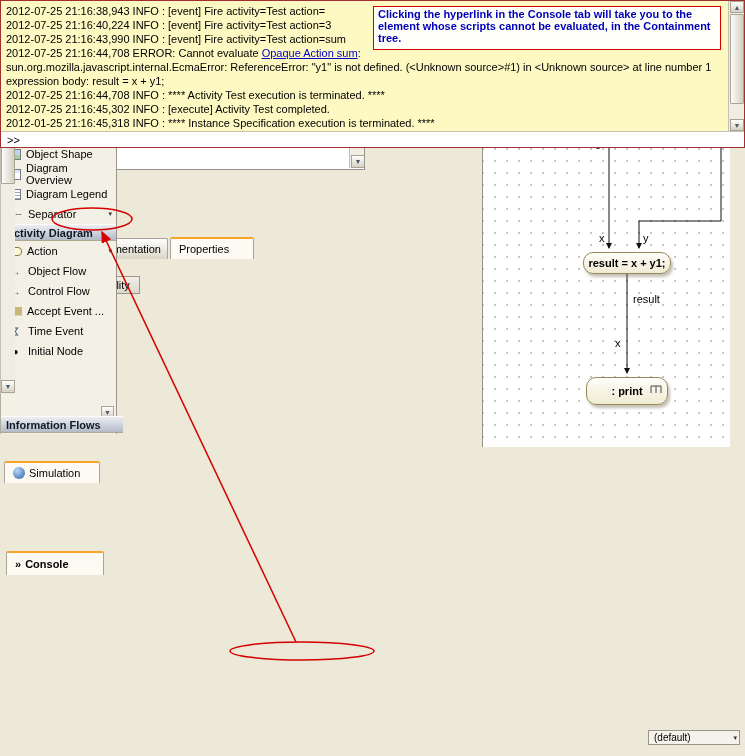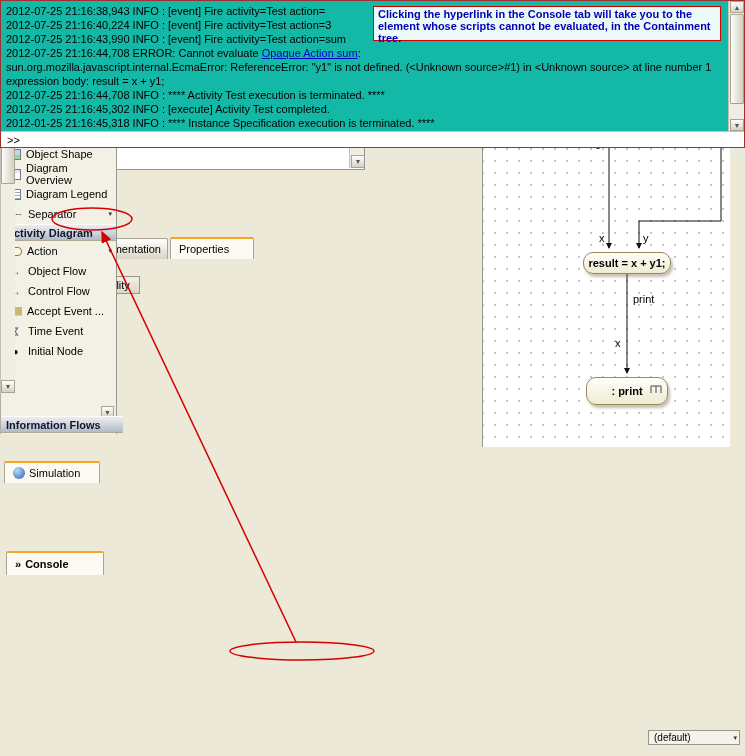--- a/index.html
+++ b/index.html
@@ -407,21 +407,21 @@
       <span>: print</span>
       <span style="position:absolute;right:5px;top:6px">
         <svg width="12" height="9" viewBox="0 0 12 9">
             <path d="M1 1v7M6 1v7M11 1v7M1 1h10" stroke="#444" stroke-width="1" fill="none"></path>
           </svg>
       </span>
     </div>
     <span class="elabel" style="left:112px;top:86px">c</span>
     <span class="elabel" style="left:116px;top:179px">x</span>
     <span class="elabel" style="left:160px;top:179px">y</span>
-    <span class="elabel" style="left:150px;top:240px">print</span>
+    <span class="elabel" style="left:150px;top:240px">result</span>
     <span class="elabel" style="left:132px;top:284px">x</span>
   </div>
   <div class="r sb" style="left:730;top:53;width:15px;height:394px">
     <span class="sbtn" style="left:0;top:0;width:14px;height:13px">▲</span>
     <span class="sbtn" style="left:0;top:380px;width:14px;height:13px">▼</span>
     <span class="sthumb" style="left:0;top:14px;width:14px;height:170px"></span>
   </div>
   <div class="r sb" style="left:482;top:447;width:263px;height:14px;border-top:1px solid #c5c1b2;border-left:none">
     <span class="sbtn" style="left:0;top:0;width:13px;height:13px">◀</span>
     <span class="sbtn" style="left:233px;top:0;width:13px;height:13px">▶</span>
@@ -466,35 +466,35 @@
   <div class="r tbar" style="left:0;top:574;width:745px;height:25px;border-top:none">
     <span class="tb">
         <span class="eraser"></span>
       </span>
     <span class="tb">
         <span class="infoc">i</span>
       </span>
     <span class="tb">⊞</span>
   </div>
 
-  <div class="r" style="left:0;top:599;width:745px;height:148px;background:#14b8a6;border:1px solid #a03030">
+  <div class="r" style="left:0;top:599;width:745px;height:148px;background:#fef9c3;border:1px solid #a03030">
     <div class="r" style="left:5px;top:3px">
       <div class="cline">2012-07-25 21:16:38,943 INFO : [event] Fire activity=Test action=</div>
       <div class="cline">2012-07-25 21:16:40,224 INFO : [event] Fire activity=Test action=3</div>
       <div class="cline">2012-07-25 21:16:43,990 INFO : [event] Fire activity=Test action=sum</div>
       <div class="cline">
         <span>2012-07-25 21:16:44,708 ERROR: Cannot evaluate </span><span class="clink">Opaque Action sum</span><span>:</span>
       </div>
       <div class="cline">sun.org.mozilla.javascript.internal.EcmaError: ReferenceError: "y1" is not defined. (&lt;Unknown source&gt;#1) in &lt;Unknown source&gt; at line number 1</div>
       <div class="cline">expression body: result = x + y1;</div>
       <div class="cline">2012-07-25 21:16:44,708 INFO : **** Activity Test execution is terminated. ****</div>
       <div class="cline">2012-07-25 21:16:45,302 INFO : [execute] Activity Test completed.</div>
       <div class="cline">2012-01-25 21:16:45,318 INFO : **** Instance Specification execution is terminated. ****</div>
     </div>
-    <div class="r" style="left:372px;top:5px;width:348px;height:35px;border:1px solid #d40000;color:#0000bb;font-weight:bold;padding:1px 4px;background:rgba(255,255,255,.92)">Clicking the hyperlink in the Console tab will take you to the element whose scripts cannot be evaluated, in the Containment tree.</div>
+    <div class="r" style="left:372px;top:5px;width:348px;height:44px;border:1px solid #d40000;color:#0000bb;font-weight:bold;padding:1px 4px;background:rgba(255,255,255,.92)">Clicking the hyperlink in the Console tab will take you to the element whose scripts cannot be evaluated, in the Containment tree.</div>
     <div class="r sb" style="left:727px;top:0;width:16px;height:130px">
       <span class="sbtn" style="left:1px;top:0;width:14px;height:12px">▲</span>
       <span class="sbtn" style="left:1px;top:118px;width:14px;height:12px">▼</span>
       <span class="sthumb" style="left:1px;top:13px;width:14px;height:90px"></span>
     </div>
     <div class="r" style="left:0;top:130px;width:743px;height:16px;border-top:1px solid #c5c1b2;display:flex;align-items:center;padding:0 6px;background:#fff">
       <span>&gt;&gt;</span>
     </div>
   </div>
   <div class="r" style="left:648px;top:730px;width:92px;height:15px;background:#f4f2ea;border:1px solid #9a958a;display:flex;align-items:center;gap:4px;padding:0 2px 0 5px;font-size:10px">

